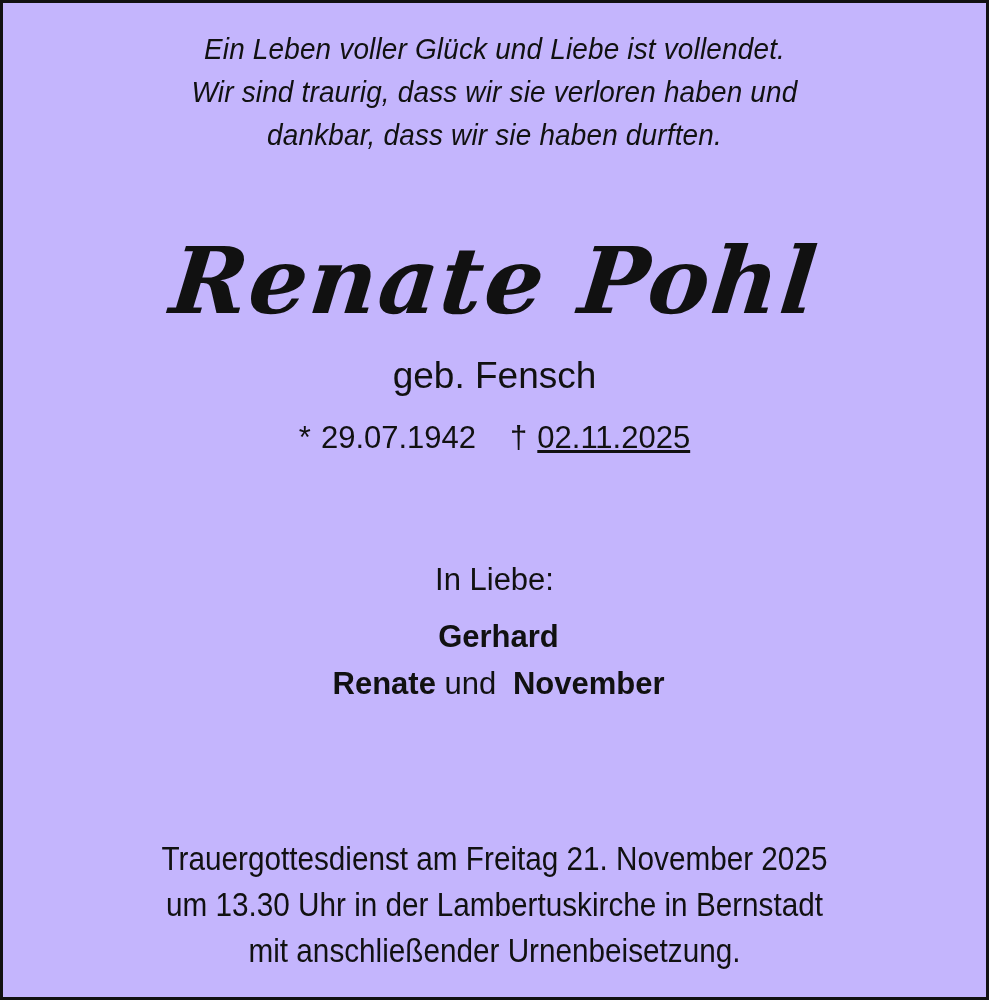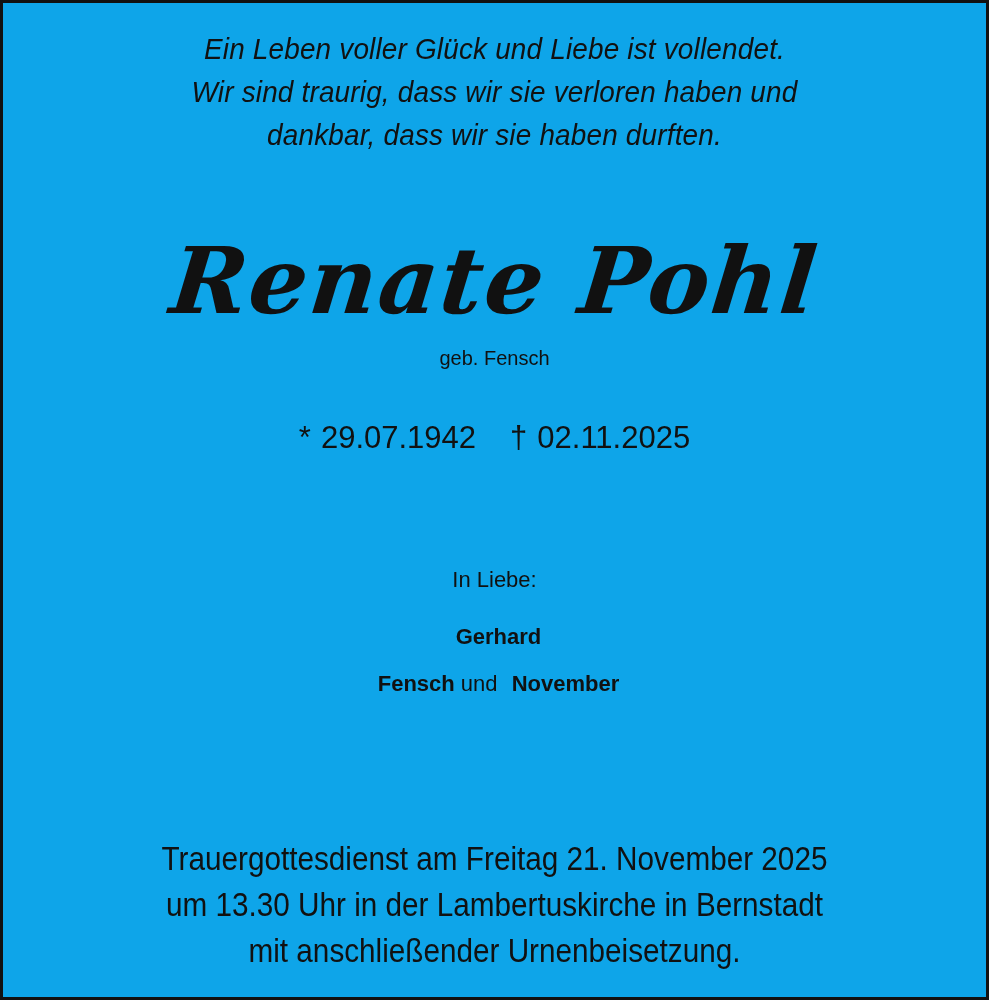--- a/index.html
+++ b/index.html
@@ -5,21 +5,21 @@
   html, body {
     margin: 0;
     padding: 0;
     background: #ffffff;
   }
   .page {
     position: relative;
     width: 989px;
     height: 1000px;
     box-sizing: border-box;
-    background: #0ea5e9;
+    background: #c4b5fd;
     border: 3px solid #111111;
     color: #111111;
     font-family: "Liberation Sans", sans-serif;
     overflow: hidden;
   }
   .centered {
     position: absolute;
     left: 0;
     right: 0;
     text-align: center;
@@ -41,39 +41,40 @@
     font-family: "DejaVu Serif", serif;
     font-style: italic;
     font-weight: bold;
     font-size: 92px;
     line-height: 120px;
     transform: skewX(-6deg);
     transform-origin: 50% 50%;
     letter-spacing: 2px;
   }
   .maiden-name {
-    top: 335px;
-    font-size: 20px;
+    top: 353px;
+    font-size: 37px;
     line-height: 40px;
   }
   .dates {
     top: 414px;
     font-size: 31px;
     line-height: 42px;
   }
   .dates .symbol {
     display: inline-block;
     margin-right: 10px;
   }
   .dates .death-group {
     margin-left: 34px;
+    text-decoration: underline;
   }
   .mourners {
     top: 553px;
-    font-size: 22px;
+    font-size: 31px;
     line-height: 47px;
   }
   .mourners .intro {
     margin-bottom: 10px;
   }
   .mourners .bold {
     font-weight: bold;
     margin-left: 8px;
   }
   
@@ -100,21 +101,21 @@
 
   <div class="centered maiden-name">geb. Fensch</div>
 
   <div class="centered dates">
     <span class="birth-group"><span class="symbol">*</span><span>29.07.1942</span></span><span class="death-group"><span class="symbol">†</span><span>02.11.2025</span></span>
   </div>
 
   <div class="centered mourners">
     <div class="intro">In Liebe:</div>
     <div class="bold">Gerhard</div>
-    <div><span class="bold">Fensch</span> <span>und</span> <span class="bold">November</span></div>
+    <div><span class="bold">Renate</span> <span>und</span> <span class="bold">November</span></div>
   </div>
 
   <div class="centered service">
     <div>Trauergottesdienst am Freitag 21. November 2025</div>
     <div>um 13.30 Uhr in der Lambertuskirche in Bernstadt</div>
     <div>mit anschließender Urnenbeisetzung.</div>
   </div>
 
 </div>
 

